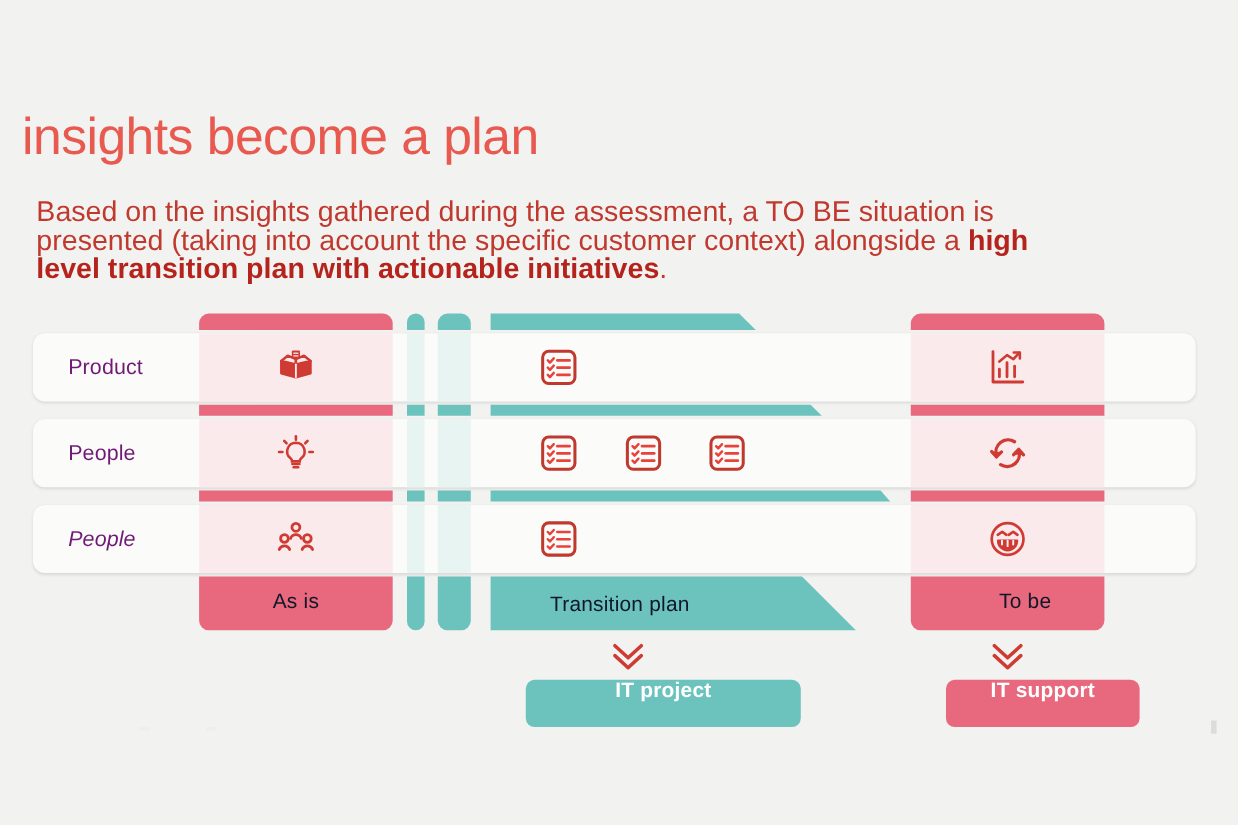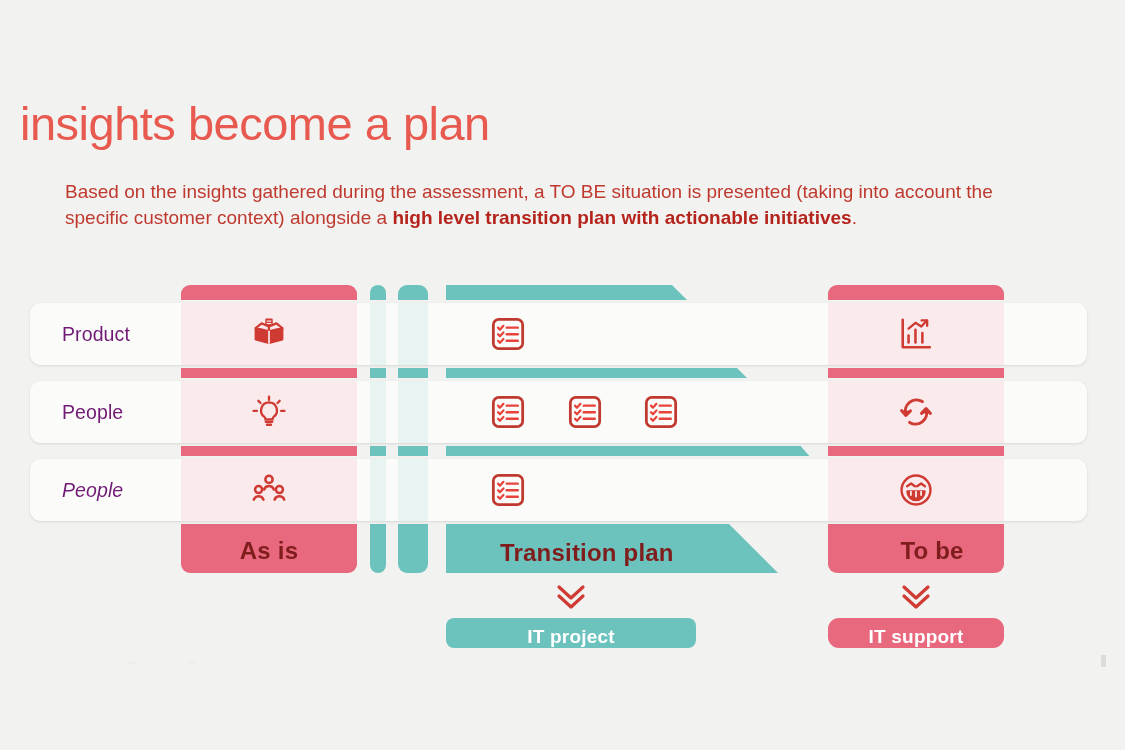--- a/index.html
+++ b/index.html
@@ -27,25 +27,24 @@
     color: #e8594f;
     line-height: 1.1;
     white-space: nowrap;
   }
 
   #subtitle {
     position: absolute;
     left: 33px;
     top: 179px;
     width: 965px;
-    font-size: 19px;
+    font-size: 26px;
     line-height: 26px;
     color: #c0392f;
     font-weight: 400;
-    margin-left: 32px;
   }
   #subtitle .b { font-weight: 700; color: #b5241c; }
 
   
   #diagram {
     position: absolute;
     left: 0;
     top: 0;
     width: 1125px;
     height: 750px;
@@ -157,23 +156,23 @@
     left: 0; top: 0;
     width: 1125px; height: 750px;
     z-index: 2;
     pointer-events: none;
   }
 
   
   .col-footer-label {
     position: absolute;
     z-index: 4;
-    color: #7f1d1d;
-    font-size: 24px;
-    font-weight: 700;
+    color: #0f172a;
+    font-size: 19px;
+    font-weight: 400;
     letter-spacing: 0.2px;
     text-align: center;
     pointer-events: none;
   }
   #asis-label  { left: 181px; top: 537px; width: 176px; }
   #tobe-label  { left: 828px; top: 537px; width: 208px; }
   #tplan-label { left: 446px; top: 539px; width: 250px; text-align: left; padding-left: 54px; }
 
   
   .cell-icon {
@@ -189,32 +188,33 @@
     z-index: 4;
     width: 34px;
     height: 30px;
   }
   #chev-left  { left: 554px; top: 583px; }
   #chev-right { left: 899px; top: 583px; }
 
   .bottom-btn {
     position: absolute;
     z-index: 4;
-    height: 30px;
+    height: 43px;
     border-radius: 8px;
     display: flex;
-    align-items: flex-end;
+    align-items: flex-start;
     justify-content: center;
     color: #fff;
     font-size: 19px;
     font-weight: 600;
     letter-spacing: 0.2px;
+    margin-left: 32px;
   }
   #btn-it-project { left: 446px; top: 618px; width: 250px; background: #6cc3bd; }
-  #btn-it-support { left: 828px; top: 618px; width: 176px; background: #e8687e; border-radius: 11px; }
+  #btn-it-support { left: 828px; top: 618px; width: 176px; background: #e8687e; }
 
   .faint-mark {
     position: absolute;
     z-index: 0;
     background: #eeeeec;
   }
 </style>
 </head>
 <body>
 

